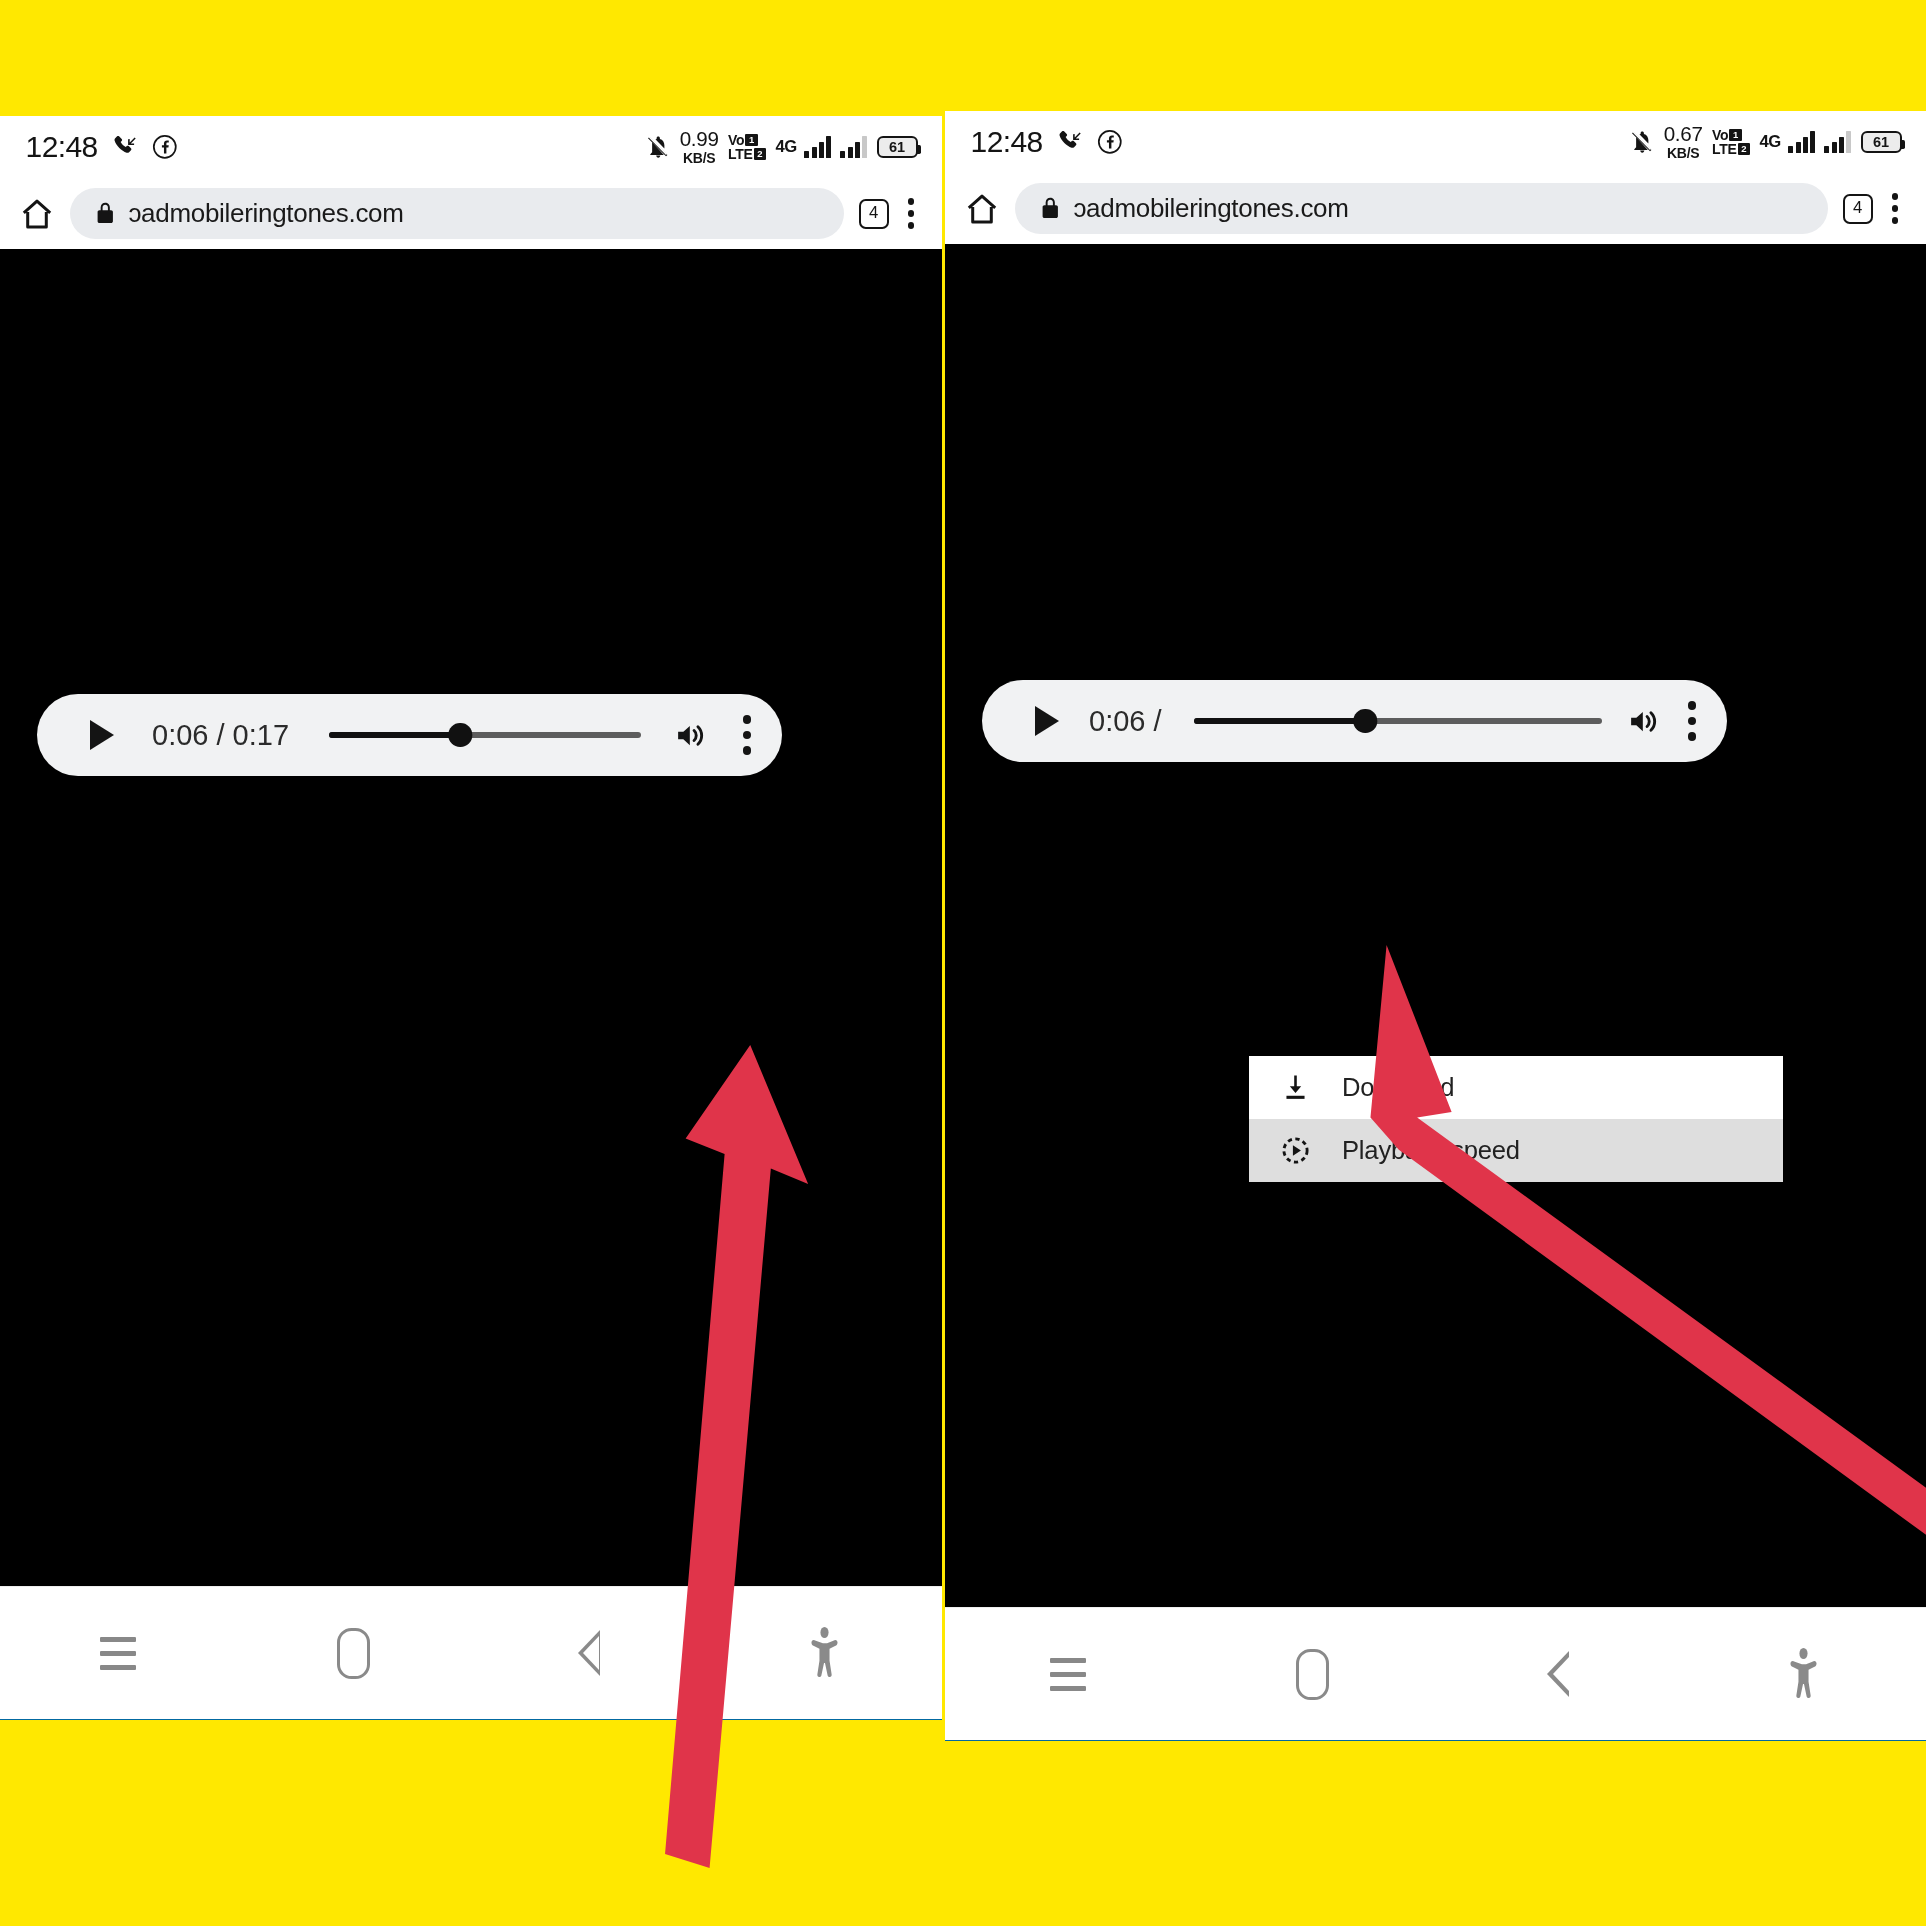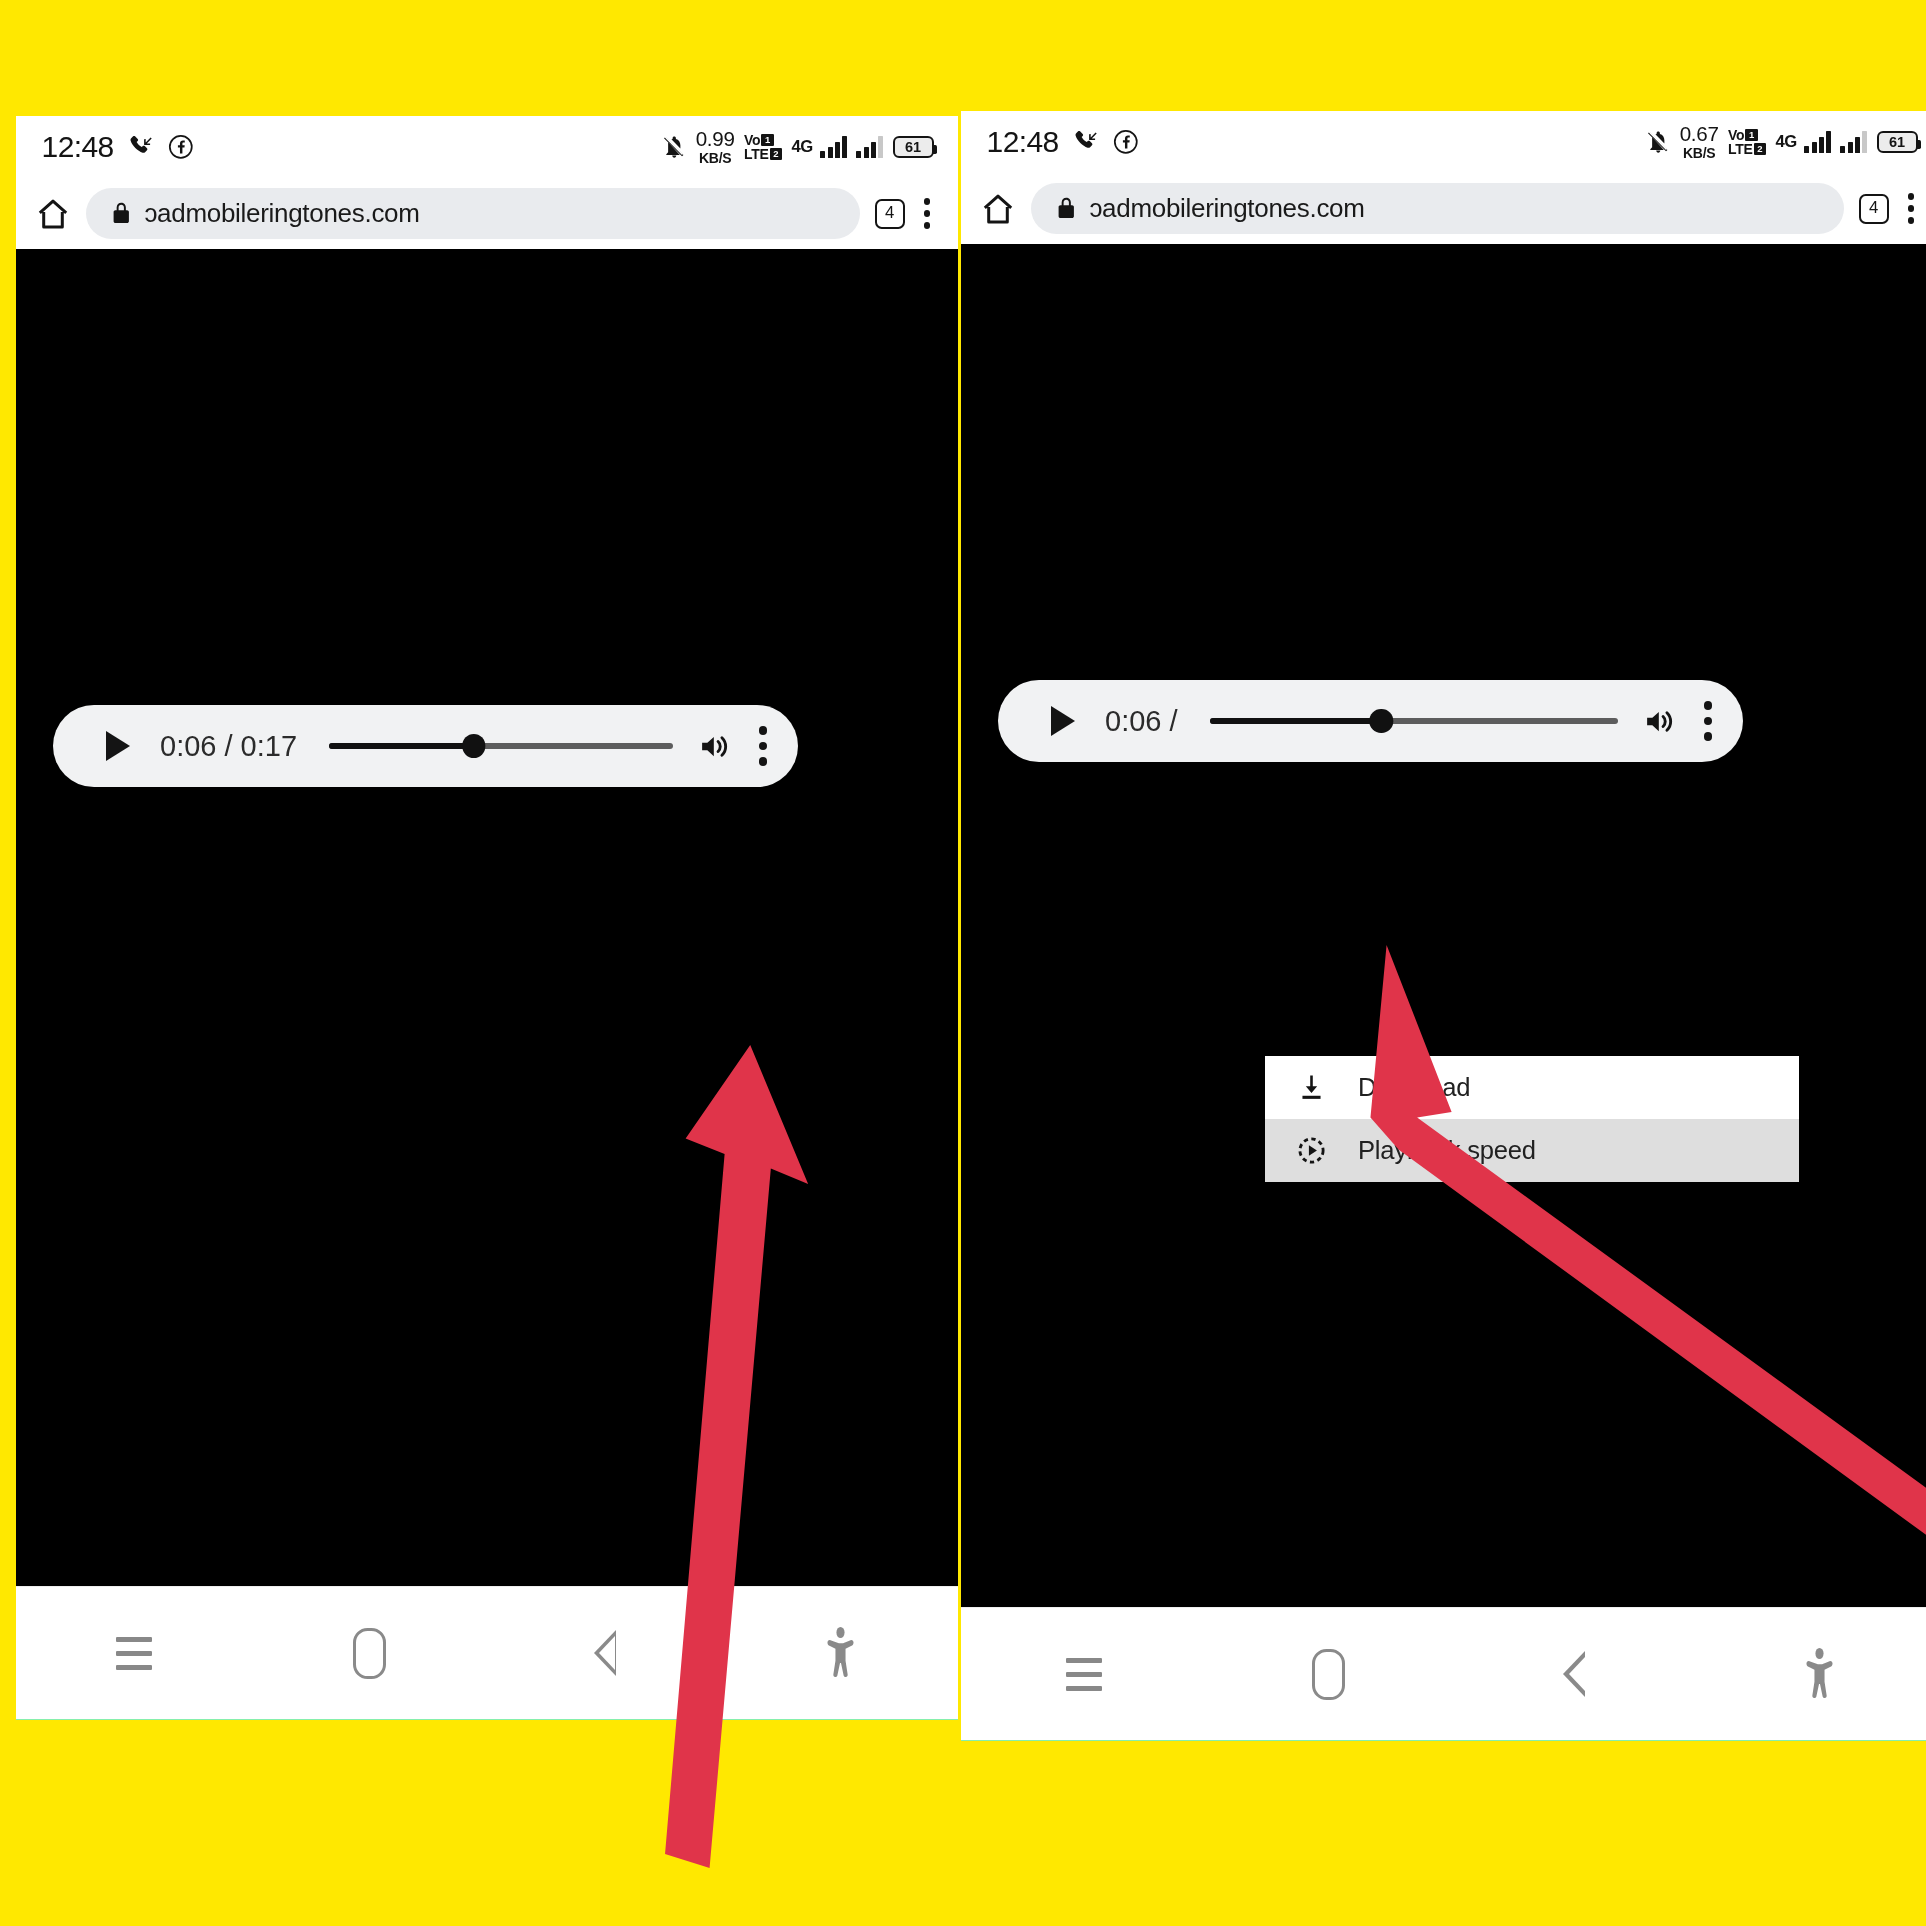--- a/index.html
+++ b/index.html
@@ -7,23 +7,22 @@
   body{
     background:#FFE800;
     font-family:"Liberation Sans", sans-serif;
     overflow:hidden;
     position:relative;
   }
 
   
   .panel{
     position:absolute;
-    background:#86efac;
+    background:#0369a1;
     overflow:hidden;
-    margin-left:16px;
   }
   #panel-left  { left:0px;    top:116px; width:942px; height:1604px; }
   #panel-right { left:945px; top:111px; width:981px; height:1630px; }
 
   
   .statusbar{
     position:relative;
     height:62px;
     background:#fff;
     display:flex;
@@ -133,21 +132,21 @@
   #panel-right .video{ height:1363px; }
 
   
   .controls{
     position:absolute;
     background:#f1f2f3;
     border-radius:56px;
     display:flex; align-items:center;
     height:82px;
   }
-  #ctl-left { left:37px; top:456px;  width:745px; padding:0 31px 0 53px; }
+  #ctl-left { left:37px; top:445px;  width:745px; padding:0 31px 0 53px;gap:8px; }
   #ctl-right{ left:37px; top:436px;  width:745px; padding:0 31px 0 53px; }
 
   .playbtn{
     width:0; height:0; flex:none;
     border-left:24.5px solid #141414;
     border-top:15px solid transparent;
     border-bottom:15px solid transparent;
   }
   .timelabel{
     font-size:29px; color:#2b2b2b;

